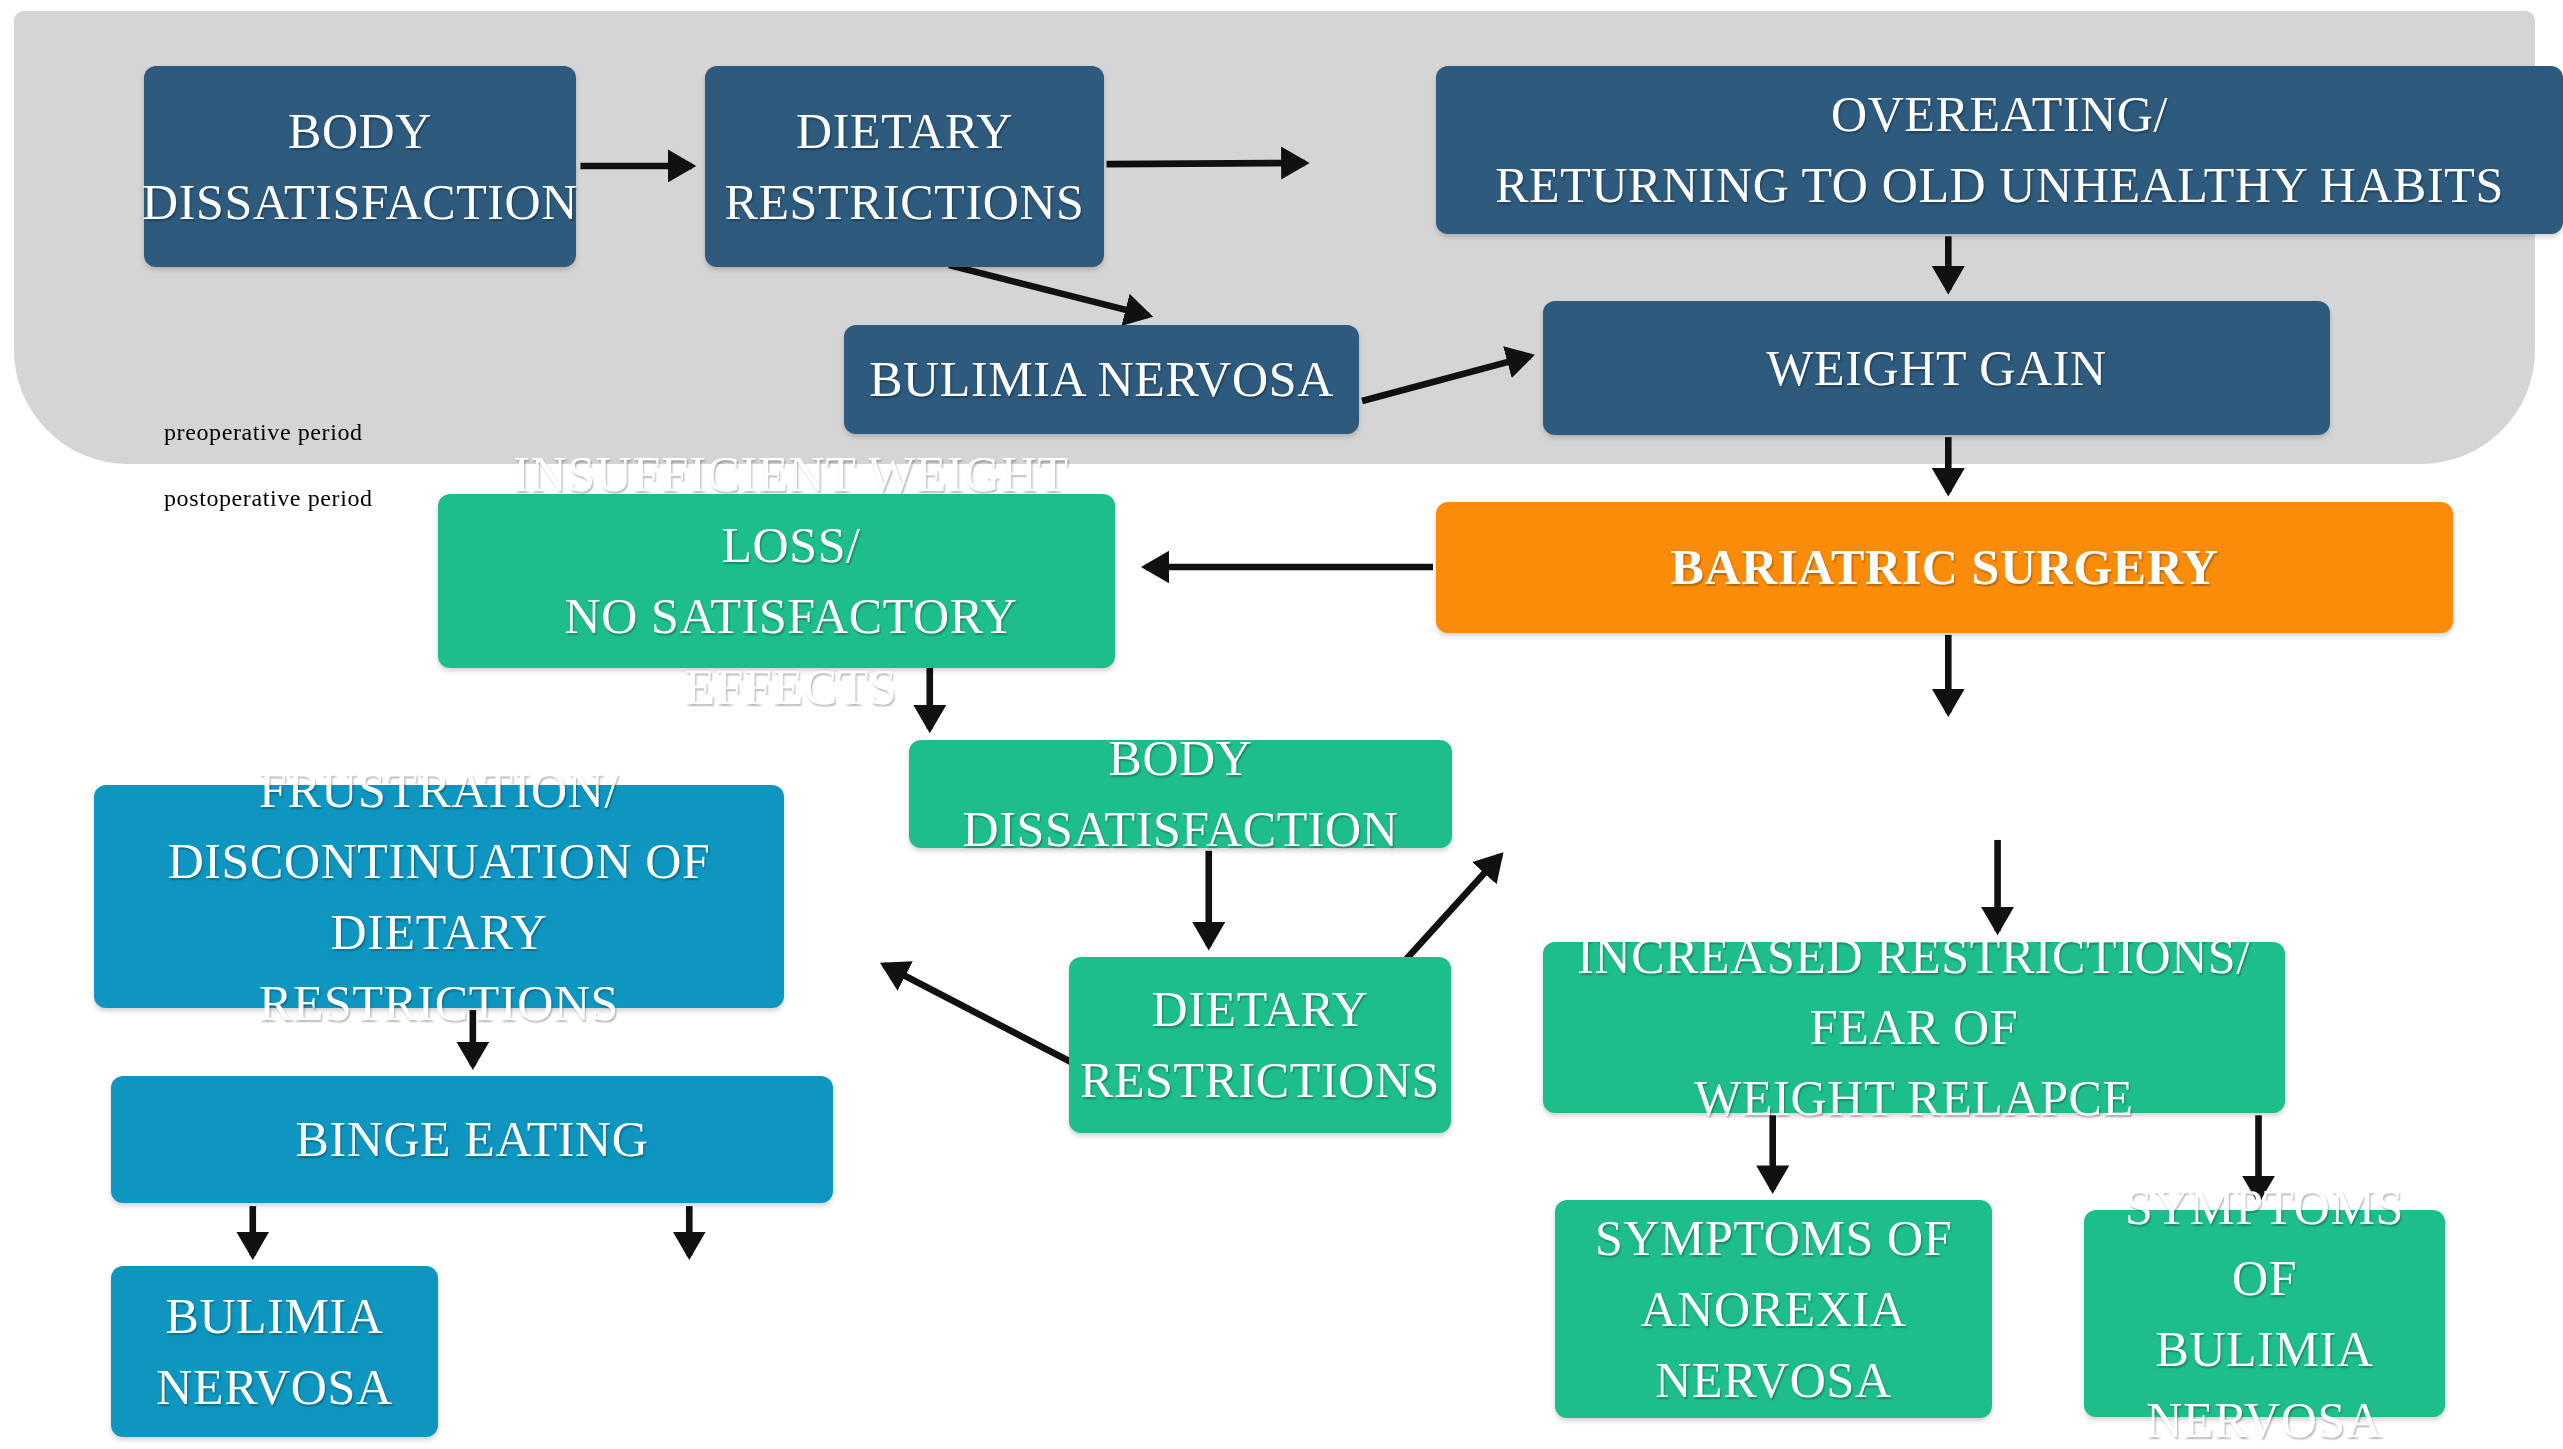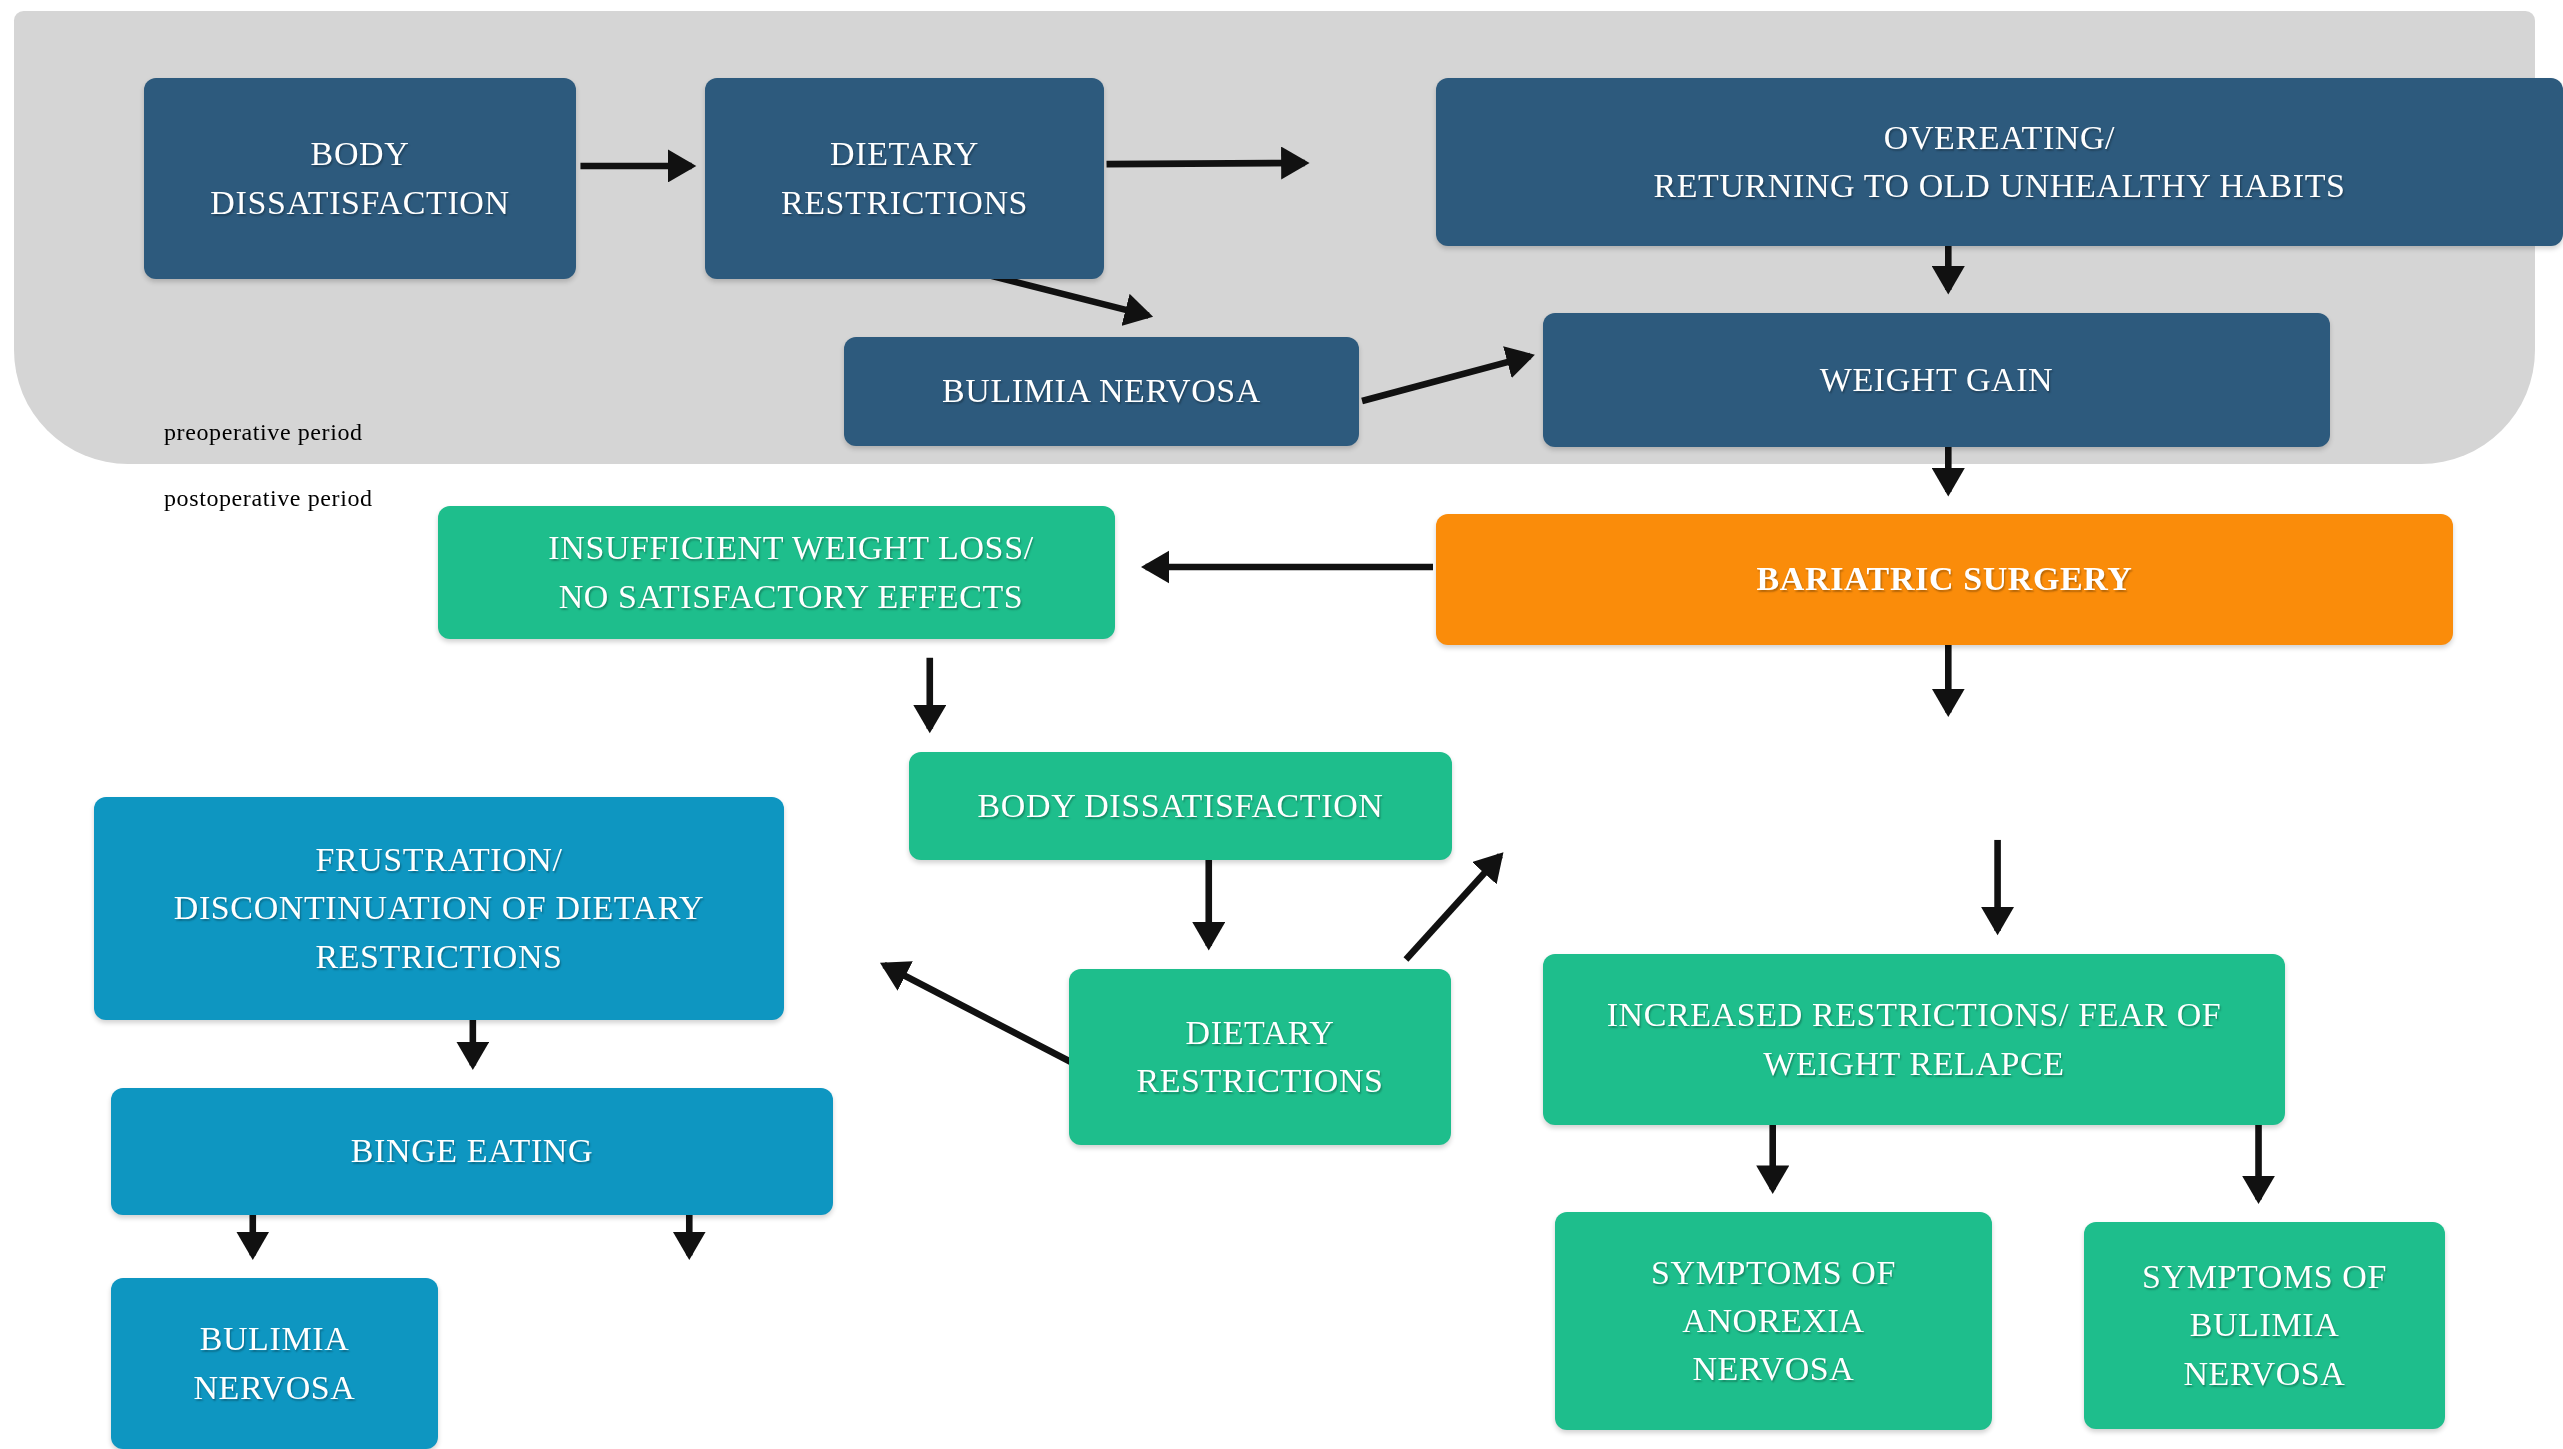--- a/index.html
+++ b/index.html
@@ -18,26 +18,25 @@
   #arrow-layer{position:absolute;left:0;top:0;width:100%;height:100%;pointer-events:none;}
   .node{
     position:absolute;
     display:flex;align-items:center;justify-content:center;
     text-align:center;
     color:#ffffff;
     border-radius:12px;
     white-space:pre-line;
     padding:0 17px;
     box-sizing:border-box;
-    font-size:34px;
+    font-size:50px;
     line-height:1.42;
     letter-spacing:0.6px;
     text-shadow:1.2px 1.8px 1.8px rgba(0,0,0,0.28);
     box-shadow:0 3px 4.8px rgba(0,0,0,0.18);
-    margin-top:12px;
   }
   .node.blue{background:var(--blue);}
   .node.green{background:var(--green);}
   .node.cyan{background:var(--cyan);}
   .node.orange{background:var(--orange);}
   .node.bold{font-weight:bold;}
   .plabel{
     position:absolute;
     font-size:24px;
     color:var(--labeltext);
@@ -78,21 +77,21 @@
     </svg>
 <div class="node blue" style="left: 144px; top: 66px; width: 432px; height: 201px;">BODY
 DISSATISFACTION</div>
     <div class="node blue" style="left: 705px; top: 66px; width: 399px; height: 201px;">DIETARY
 RESTRICTIONS</div>
     <div class="node blue" style="left: 1436px; top: 66px; width: 1127px; height: 168px;">OVEREATING/
 RETURNING TO OLD UNHEALTHY HABITS</div>
     <div class="node blue" style="left: 844px; top: 325px; width: 515px; height: 109px;">BULIMIA NERVOSA</div>
     <div class="node blue" style="left: 1543px; top: 301px; width: 787px; height: 134px;">WEIGHT GAIN</div>
     <div class="node orange bold" style="left: 1436px; top: 502px; width: 1017px; height: 131px;">BARIATRIC SURGERY</div>
-    <div class="node green" style="left: 438px; top: 494px; width: 677px; height: 133px; padding-left: 46px;">INSUFFICIENT WEIGHT LOSS/
+    <div class="node green" style="left: 438px; top: 494px; width: 677px; height: 174px; padding-left: 46px;">INSUFFICIENT WEIGHT LOSS/
 NO SATISFACTORY EFFECTS</div>
     <div class="node green" style="left: 909px; top: 740px; width: 543px; height: 108px;">BODY DISSATISFACTION</div>
     <div class="node green" style="left: 1069px; top: 957px; width: 382px; height: 176px;">DIETARY
 RESTRICTIONS</div>
     <div class="node green" style="left: 1543px; top: 942px; width: 742px; height: 171px;">INCREASED RESTRICTIONS/ FEAR OF
 WEIGHT RELAPCE</div>
     <div class="node cyan" style="left: 94px; top: 785px; width: 690px; height: 223px;">FRUSTRATION/
 DISCONTINUATION OF DIETARY
 RESTRICTIONS</div>
     <div class="node cyan" style="left: 111px; top: 1076px; width: 722px; height: 127px;">BINGE EATING</div>

